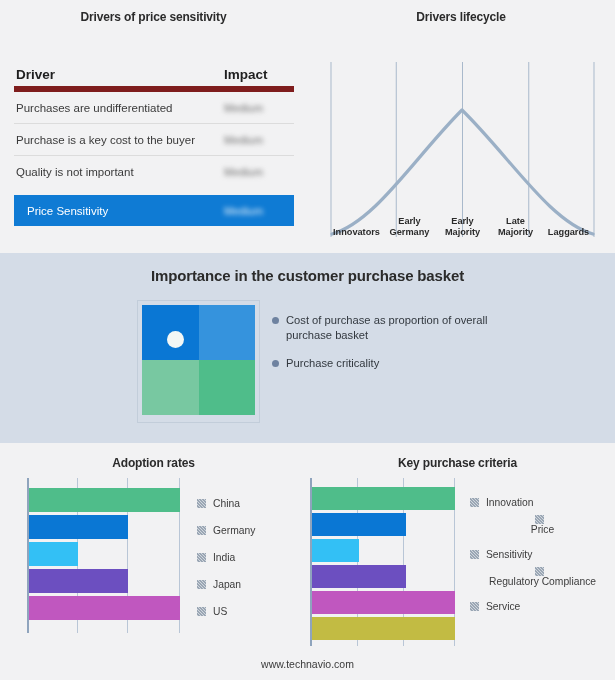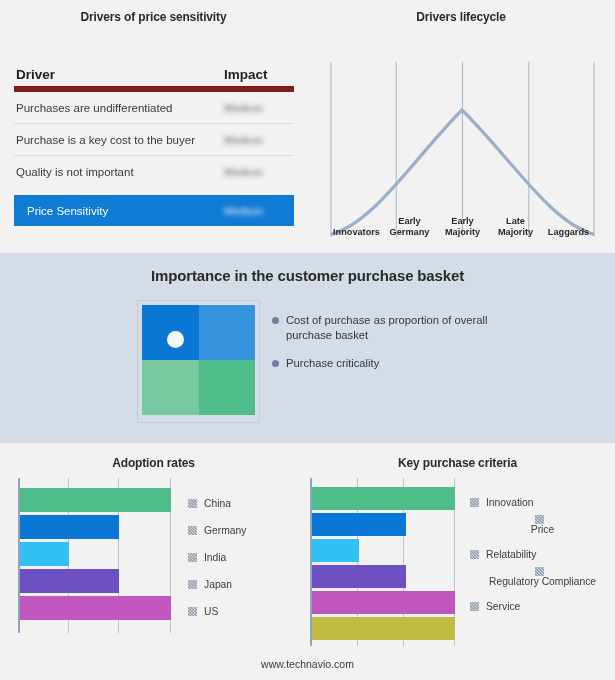--- a/index.html
+++ b/index.html
@@ -246,21 +246,21 @@
     <div class="bl-item">
       <span class="bl-dot"></span>
       <span class="bl-text">Purchase criticality</span>
     </div>
   </div>
 </section>
 
 <section class="adopt-panel">
   <h2 class="panel-title">Adoption rates</h2>
 
-  <div class="barchart" style="left:18px; top:35px; width:285px; height:170px;">
+  <div class="barchart" style="left:27px; top:35px; width:285px; height:170px;">
 
     <div class="bc-plot" id="adopt-plot" style="width:153px; height:155px;">
       <div class="bc-axis"></div>
       <div class="bc-grid" style="left:50px;"></div>
       <div class="bc-grid" style="left:100px;"></div>
       <div class="bc-grid" style="left:151.5px;"></div>
       <div class="bc-rows" id="adopt-rows">
           <div class="bc-rowspace" style="height: 10px;"></div>
           <div class="bc-row" style="height: 24px; margin-bottom: 3px;">
             <div class="bc-bar" style="width: 100%; background: rgb(79, 189, 138);"></div>
@@ -342,21 +342,21 @@
         <div class="bc-li" style="height: 26px; margin-top: 11px;">
           <span class="bc-swatch"></span>
           <span class="bc-litext">Innovation</span>
         </div>
         <div class="bc-li" style="height: 26px; flex-direction: column;">
           <span class="bc-swatch"></span>
           <span class="bc-litext">Price</span>
         </div>
         <div class="bc-li" style="height: 26px;">
           <span class="bc-swatch"></span>
-          <span class="bc-litext">Relatability</span>
+          <span class="bc-litext">Sensitivity</span>
         </div>
         <div class="bc-li" style="height: 26px; flex-direction: column;">
           <span class="bc-swatch"></span>
           <span class="bc-litext">Regulatory Compliance</span>
         </div>
         <div class="bc-li" style="height: 26px;">
           <span class="bc-swatch"></span>
           <span class="bc-litext">Service</span>
         </div>
       </div>

